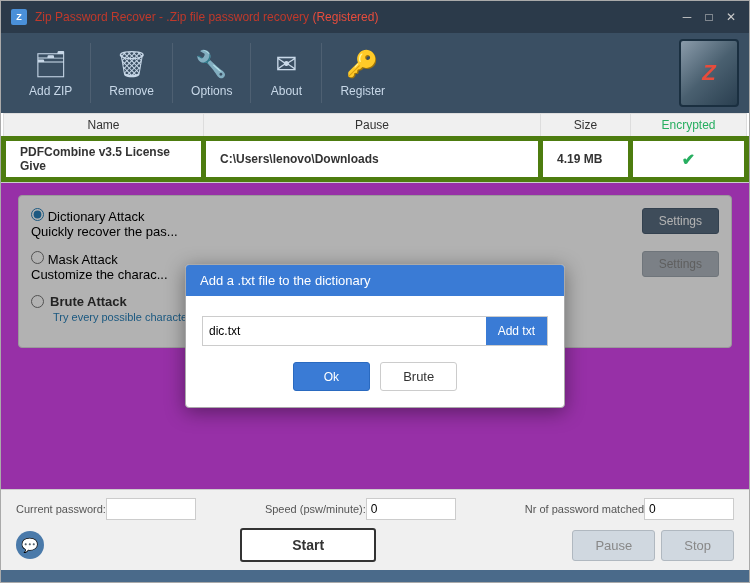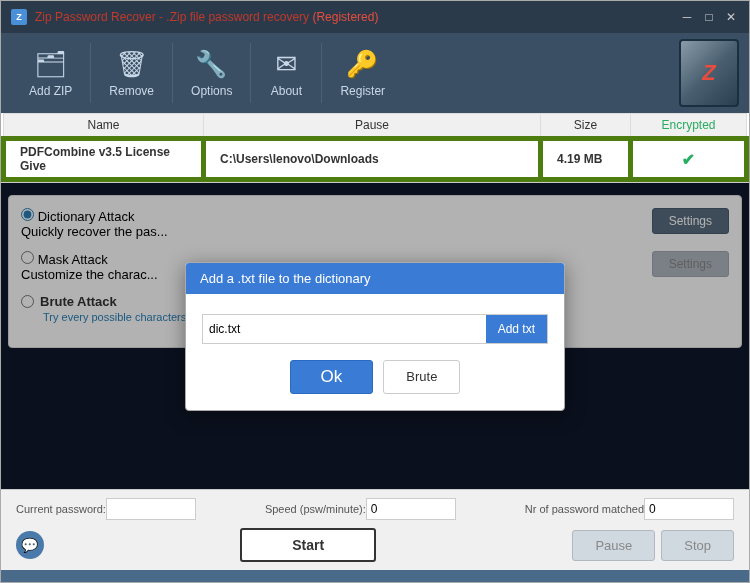--- a/index.html
+++ b/index.html
@@ -152,23 +152,23 @@
       color: #27ae60;
       font-size: 16px;
     }
     .th-name { width: 200px; text-align: center; }
     .th-size { width: 90px; text-align: center; }
     .th-enc { width: 116px; text-align: center; }
 
     
     .main-content {
       flex: 1;
-      padding: 12px 7px;
+      padding: 12px 17px;
       position: relative;
-      background: #0f172a;
+      background: #d946ef;
       overflow: hidden;
     }
 
     
     .attack-section {
       background: #fff;
       border: 1px solid #ddd;
       border-radius: 4px;
       padding: 12px;
     }
@@ -355,21 +355,21 @@
     .modal-buttons {
       display: flex;
       gap: 10px;
       justify-content: center;
     }
     .modal-ok {
       background: #3a7bd5;
       color: #fff;
       border: 1px solid #2a6ac0;
       padding: 6px 30px;
-      font-size: 17px;
+      font-size: 12px;
       border-radius: 3px;
       cursor: pointer;
     }
     .modal-close {
       background: #fff;
       color: #333;
       border: 1px solid #ccc;
       padding: 6px 22px;
       font-size: 13px;
       border-radius: 3px;

